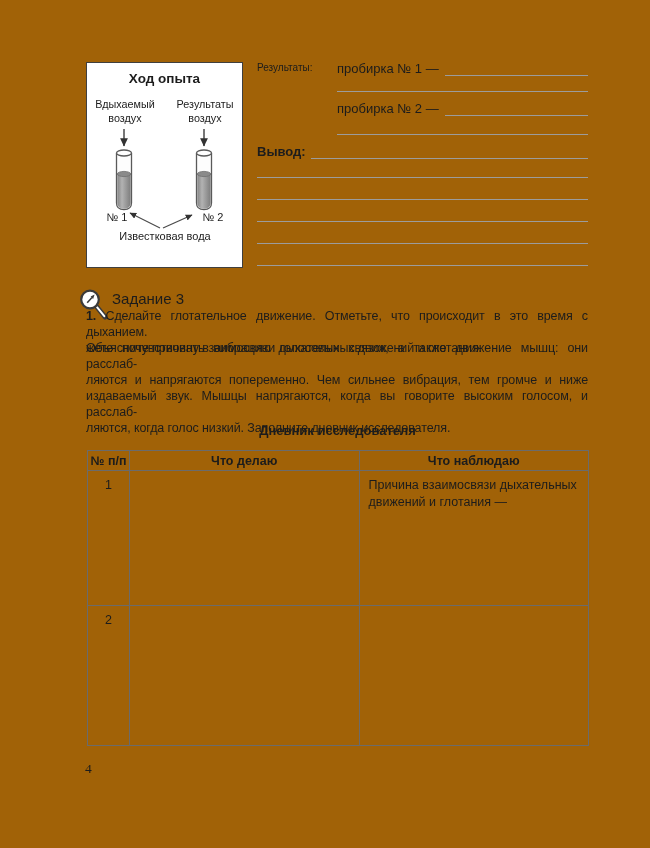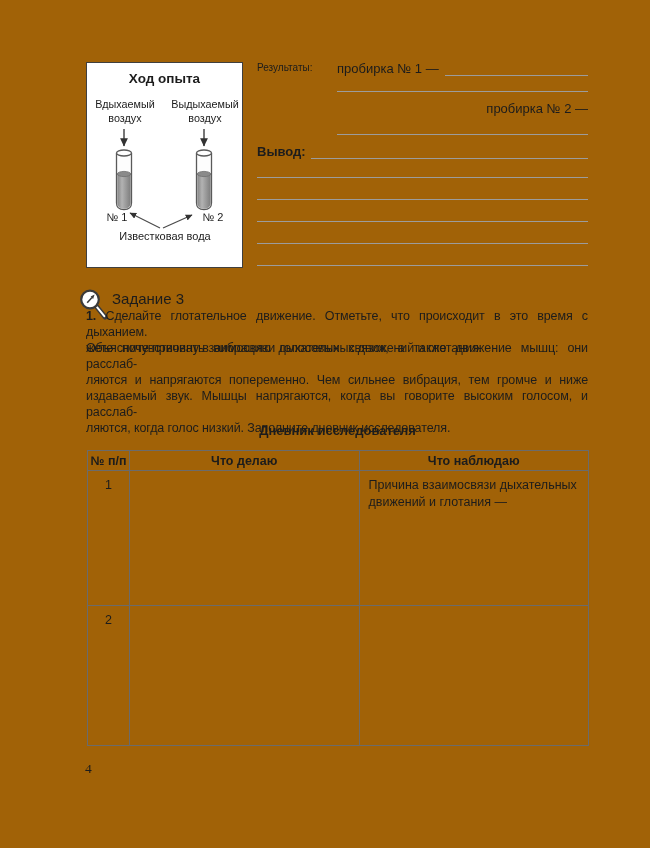--- a/index.html
+++ b/index.html
@@ -27,21 +27,21 @@
   .limewater { position:absolute; top:166px; left:28px; width:100px; text-align:center;
     font-size:11px; line-height:14px; }
 
   
   .res-label { position:absolute; left:257px; top:62px; font-weight:normal; font-size:10px; }
   .probe-row { position:absolute; left:337px; width:251px; display:flex; font-size:13px;
     height:15px; align-items:flex-end; }
   .probe-row .txt { white-space:pre; }
   .probe-row .fill { flex:1; border-bottom:1.4px solid #9c9c9c; margin-left:6px; height:100%; }
   .probe1 { top:61px; }
-  .probe2 { top:101px;flex-direction:column; }
+  .probe2 { top:101px; }
   .concl-row { position:absolute; left:257px; top:144px; width:331px; display:flex;
     font-size:13px; height:15px; align-items:flex-end; }
   .concl-row .txt { font-weight:bold; white-space:pre; }
   .concl-row .fill { flex:1; border-bottom:1.4px solid #9c9c9c; margin-left:5px; height:100%; }
   .wline { position:absolute; height:0; border-bottom:1.4px solid #9c9c9c; }
   .wl-a { left:337px; top:91px;  width:251px; }
   .wl-b { left:337px; top:134px; width:251px; }
   .wl-c { left:257px; top:177px; width:331px; }
   .wl-d { left:257px; top:199px; width:331px; }
   .wl-e { left:257px; top:221px; width:331px; }
@@ -75,21 +75,21 @@
     font-family:"Liberation Serif", serif; }
 </style>
 </head>
 <body>
 
 <div class="page">
 
   <div class="exp-box">
     <div class="exp-title">Ход опыта</div>
     <div class="tube-label left">Вдыхаемый воздух</div>
-    <div class="tube-label right">Выдыхаемый воздух</div>
+    <div class="tube-label right">Результаты воздух</div>
 
     <svg class="tubes-svg" viewBox="0 0 157 206">
       <defs>
         <linearGradient id="liq" x1="0" y1="0" x2="1" y2="0">
           <stop offset="0" stop-color="#858585"></stop>
           <stop offset="0.35" stop-color="#b2b2b2"></stop>
           <stop offset="1" stop-color="#7d7d7d"></stop>
         </linearGradient>
         <marker id="ah" markerWidth="8" markerHeight="8" refX="5.2" refY="2.6" orient="auto">
           <path d="M0,0 L5.6,2.6 L0,5.2 z" fill="#333"></path>

